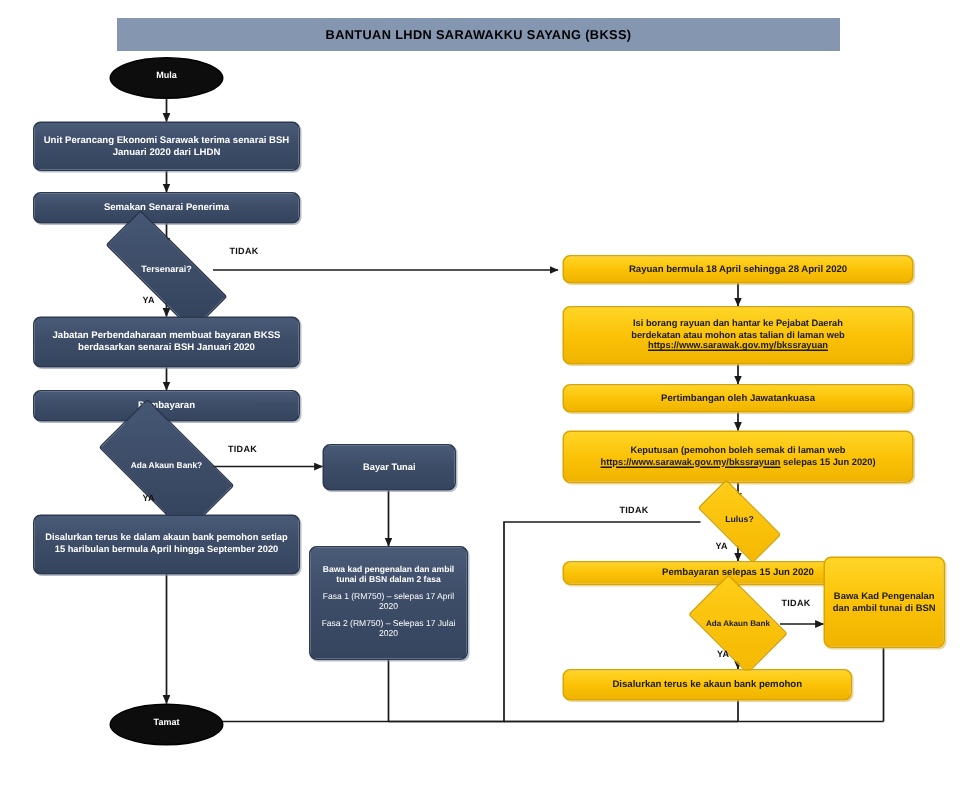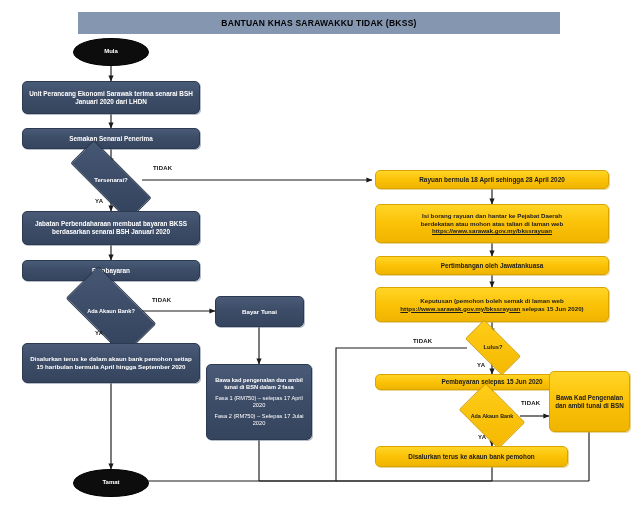--- a/index.html
+++ b/index.html
@@ -139,21 +139,21 @@
 
       <path d="M259,440 L259,481"></path>
       <path d="M492,467 L492,481"></path>
       <path d="M589,432 L589,481"></path>
       <path d="M589,481 L336,481"></path>
       <path d="M492,481 L259,481"></path>
     </g>
   </svg>
 
   <div id="title-bar">
-    <span class="txt">BANTUAN KHAS SARAWAKKU TIDAK (BKSS)</span>
+    <span class="txt">BANTUAN LHDN SARAWAKKU SAYANG (BKSS)</span>
   </div>
 
   <div class="node term" style="left:73px; top:38px; width:76px; height:28px; font-size:6px;">
     <span class="txt">Mula</span>
   </div>
 
   <div class="node blue" style="left:22px; top:81px; width:178px; height:33px; font-size:6.4px;">
     <span class="txt">Unit Perancang Ekonomi Sarawak terima senarai BSH Januari 2020 dari LHDN</span>
   </div>
 

